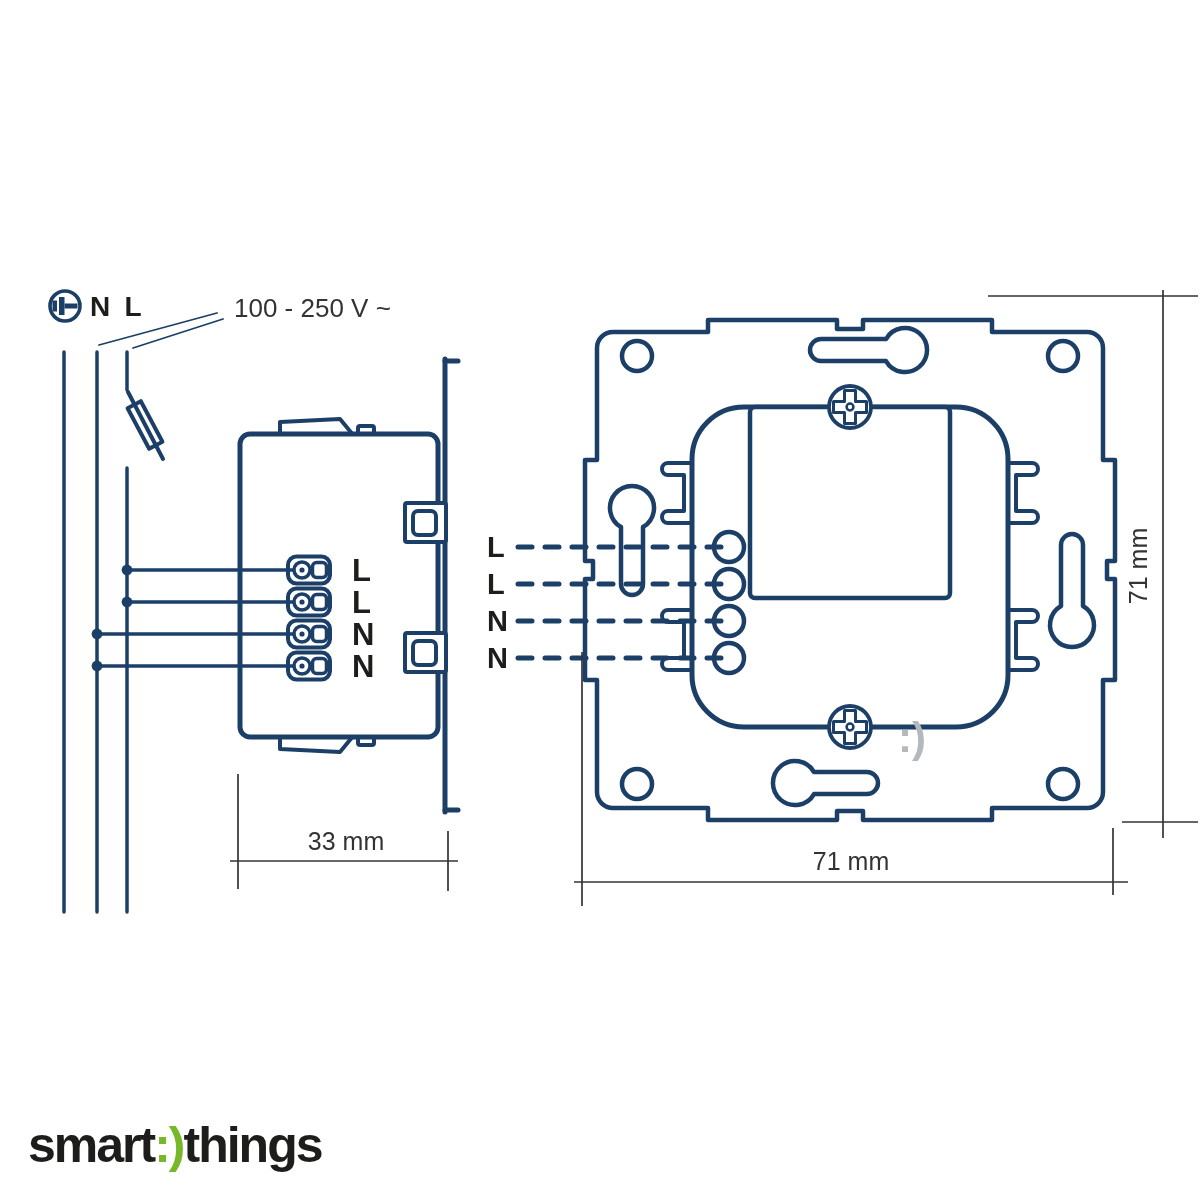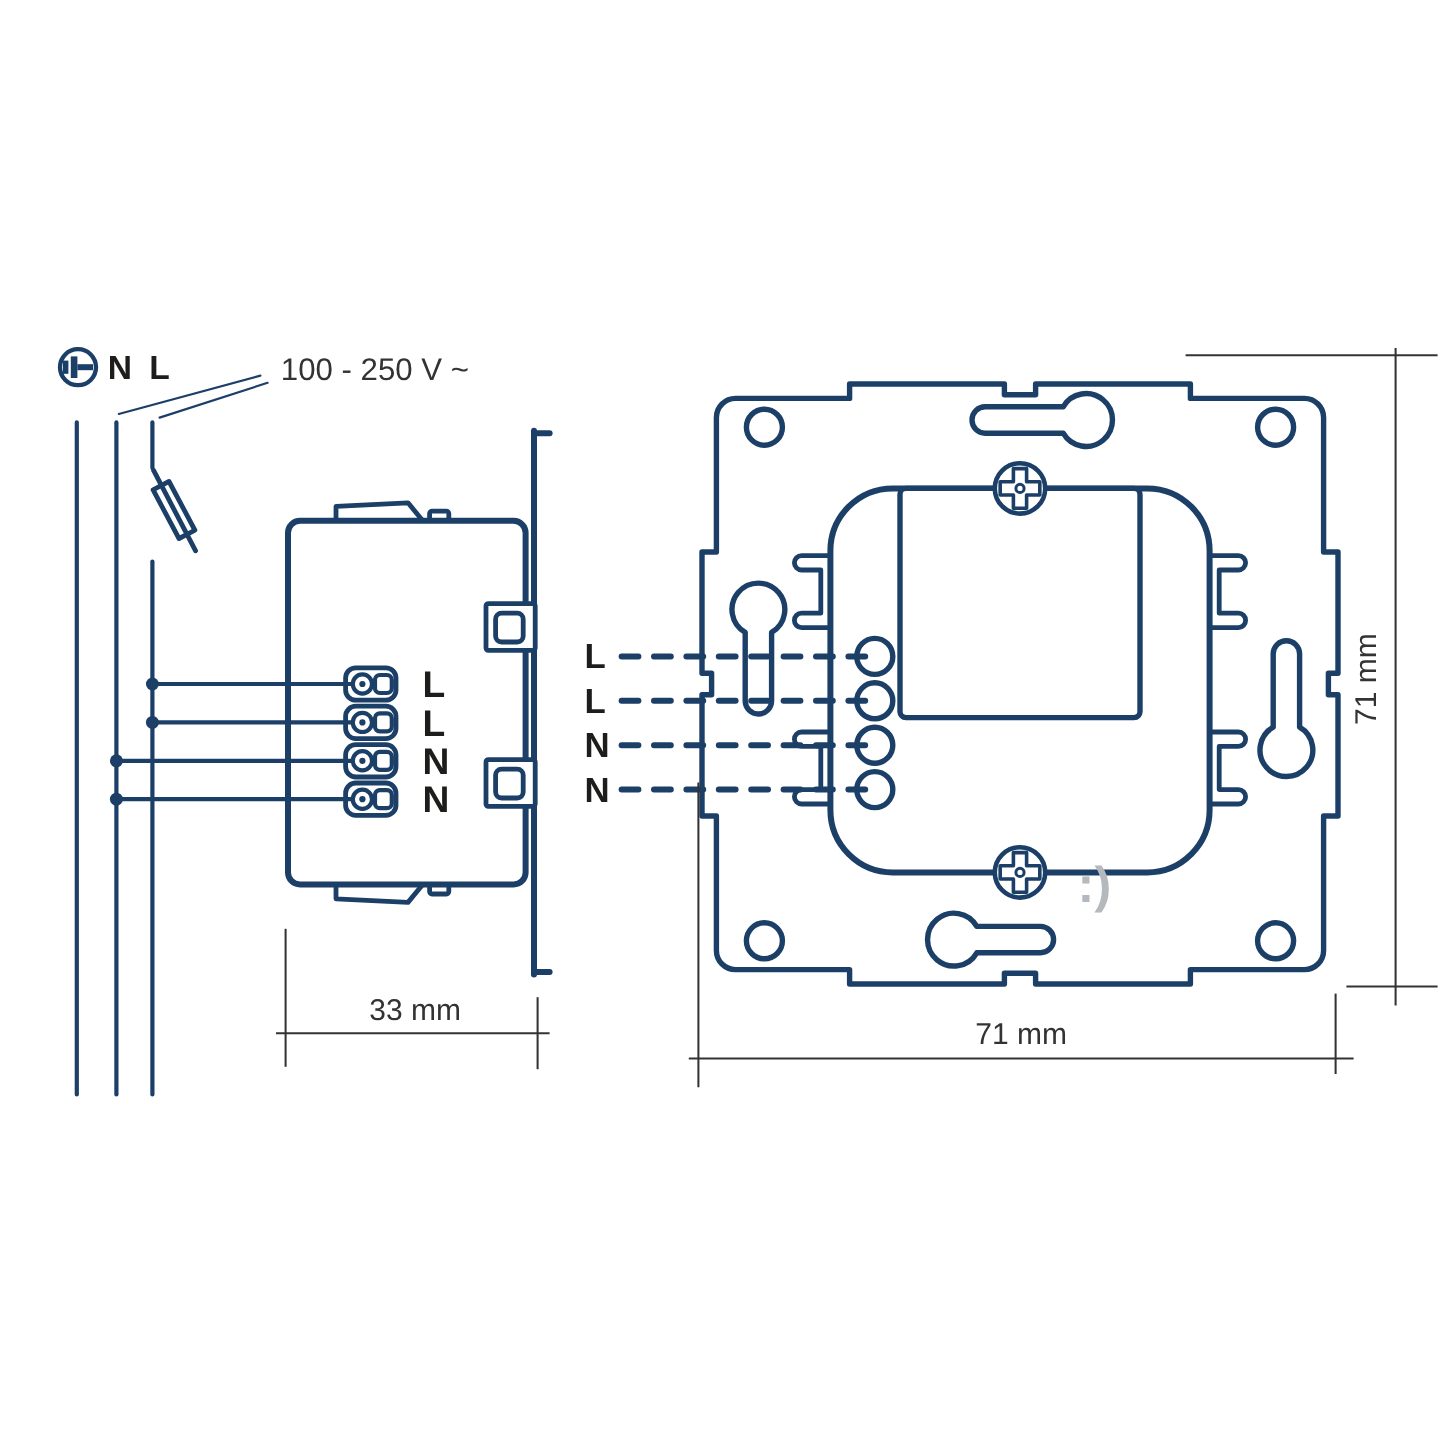--- a/index.html
+++ b/index.html
@@ -181,13 +181,16 @@
 
     <g>
       <line class="dim" x1="988" y1="296" x2="1198" y2="296"></line>
       <line class="dim" x1="1122" y1="822" x2="1198" y2="822"></line>
       <line class="dim" x1="1163" y1="290" x2="1163" y2="838"></line>
       <text class="dimtxt" text-anchor="middle" transform="rotate(-90 1147 566)" x="1147" y="566">71 mm</text>
     </g>
   </g>
 </svg>
 
+<div class="logo">
+  <span>smart</span><span class="green">:)</span><span>things</span>
+</div>
 </div>
 
 </body></html>

